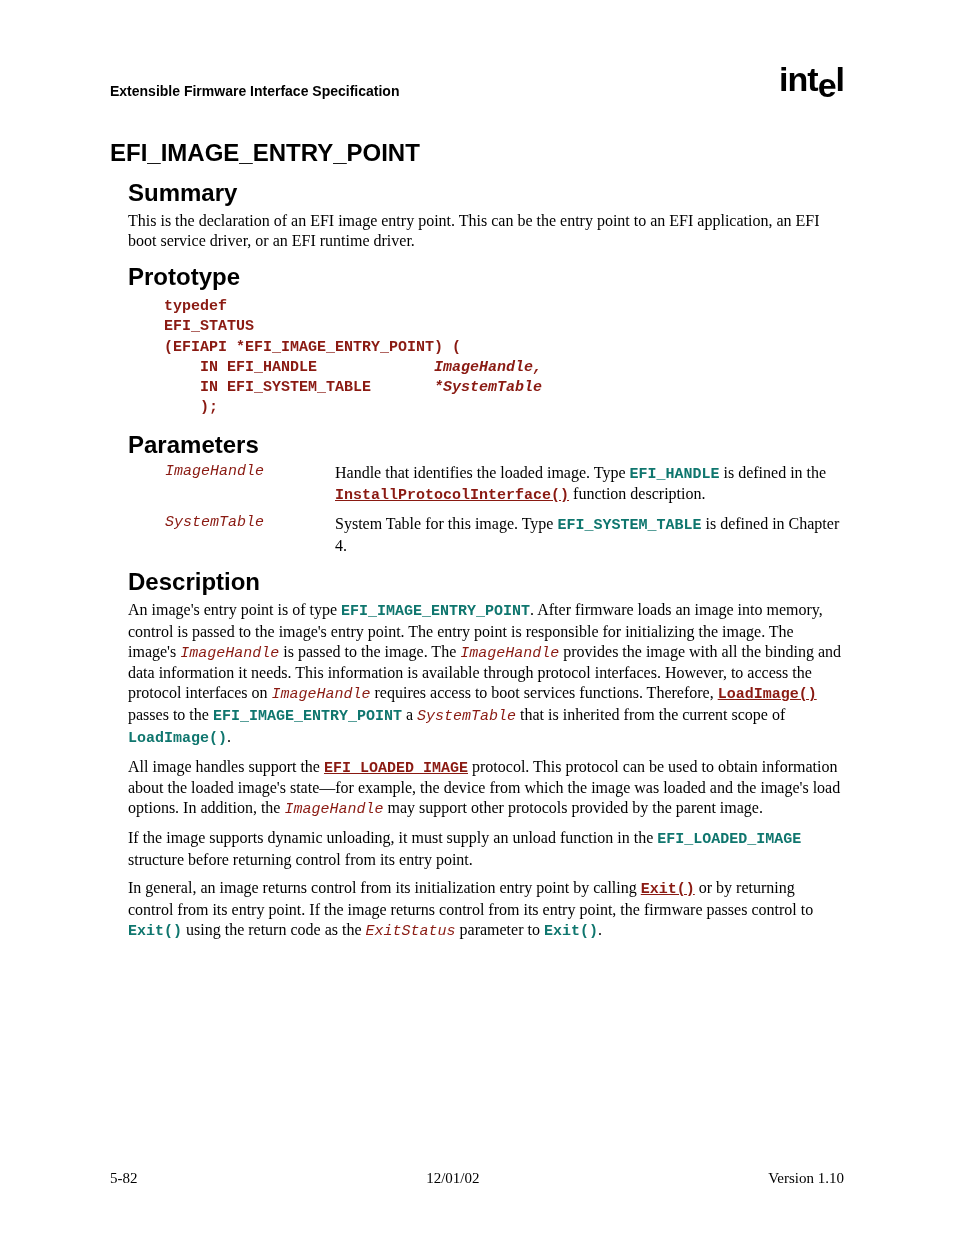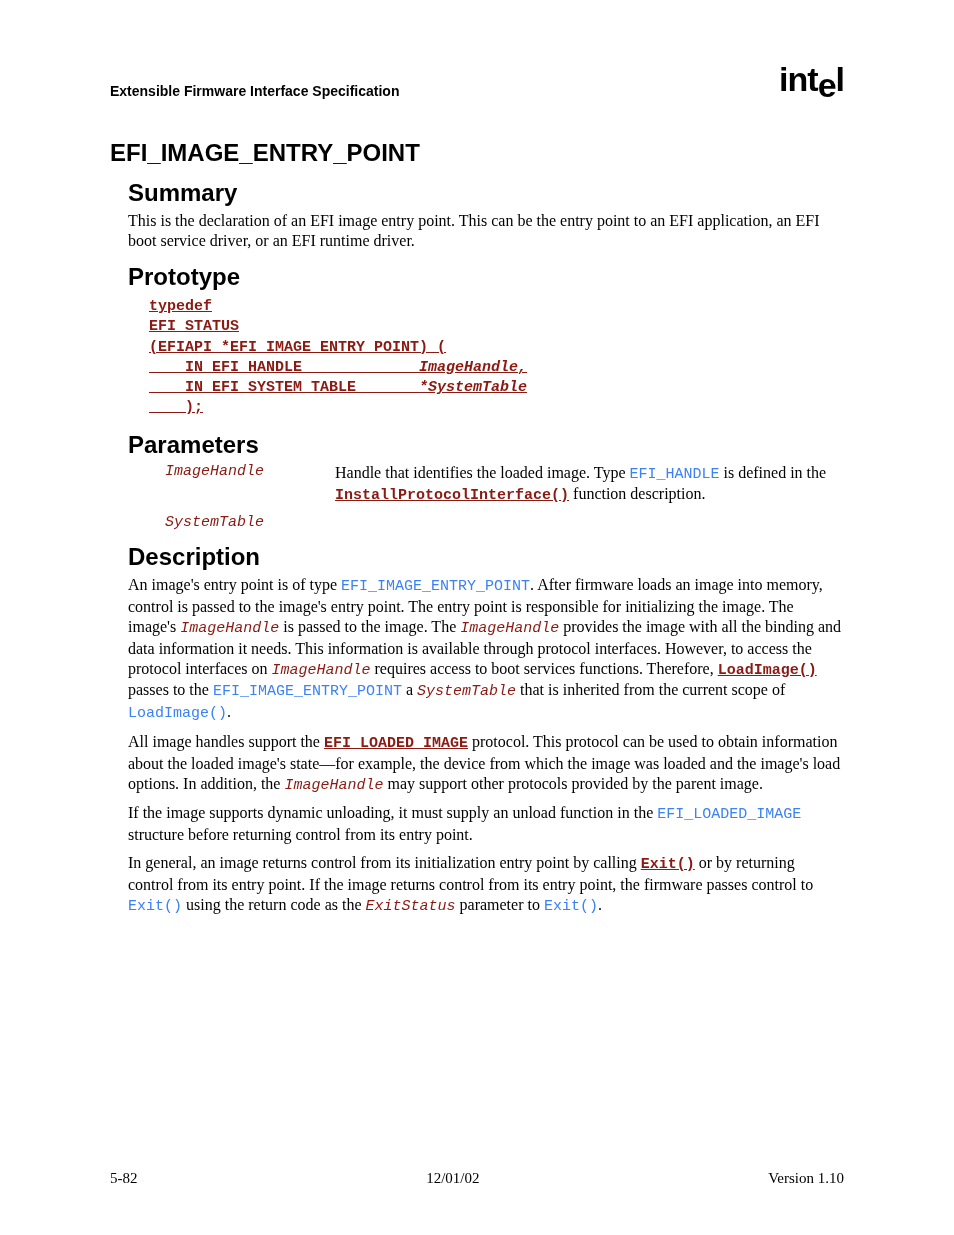--- a/index.html
+++ b/index.html
@@ -49,28 +49,27 @@
     font-weight: bold;
     font-size: 24px;
     margin: 12px 0 4px 18px;
   }
   .body-text {
     font-size: 16px;
     line-height: 1.25;
     margin: 4px 0 8px 18px;
   }
   .proto-block {
-    margin: 6px 0 4px 39px;
+    margin: 6px 0 4px 54px;
     font-family: "Courier New", Courier, monospace;
     font-weight: bold;
     font-size: 15px;
     color: #8a1a12;
     white-space: pre;
     line-height: 1.35;
-    text-decoration: underline;
   }
   .proto-italic {
     font-style: italic;
   }
   .param-table {
     margin: 4px 0 8px 55px;
     font-size: 16px;
   }
   .param-row {
     display: flex;
@@ -83,22 +82,22 @@
     font-style: italic;
     color: #8a1a12;
     font-size: 15px;
   }
   .param-desc {
     flex: 1;
     line-height: 1.25;
   }
   .code-bold {
     font-family: "Courier New", Courier, monospace;
-    font-weight: normal;
-    color: #3b82f6;
+    font-weight: bold;
+    color: #0f766e;
     font-size: 15px;
   }
   .code-italic {
     font-family: "Courier New", Courier, monospace;
     font-style: italic;
     color: #8a1a12;
     font-size: 15px;
   }
   .code-link {
     font-family: "Courier New", Courier, monospace;
@@ -140,20 +139,21 @@
 <span>    );</span></div>
 
   <h2>Parameters</h2>
   <div class="param-table">
     <div class="param-row">
       <div class="param-name">ImageHandle</div>
       <div class="param-desc"><span>Handle that identifies the loaded image.  Type </span><span class="code-bold">EFI_HANDLE</span><span> is defined in the </span><span class="code-link">InstallProtocolInterface()</span><span> function description.</span></div>
     </div>
     <div class="param-row">
       <div class="param-name">SystemTable</div>
+      <div class="param-desc"><span>System Table for this image.  Type </span><span class="code-bold">EFI_SYSTEM_TABLE</span><span> is defined in Chapter 4.</span></div>
     </div>
   </div>
 
   <h2>Description</h2>
 
   <div class="body-text"><span>An image's entry point is of type </span><span class="code-bold">EFI_IMAGE_ENTRY_POINT</span><span>.  After firmware loads an image into memory, control is passed to the image's entry point.  The entry point is responsible for initializing the image.  The image's </span><span class="code-italic">ImageHandle</span><span> is passed to the image.  The </span><span class="code-italic">ImageHandle</span><span> provides the image with all the binding and data information it needs.  This information is available through protocol interfaces.  However, to access the protocol interfaces on </span><span class="code-italic">ImageHandle</span><span> requires access to boot services functions.  Therefore, </span><span class="code-link">LoadImage()</span><span> passes to the </span><span class="code-bold">EFI_IMAGE_ENTRY_POINT</span><span> a </span><span class="code-italic">SystemTable</span><span> that is inherited from the current scope of </span><span class="code-bold">LoadImage()</span><span>.</span></div>
 
   <div class="body-text"><span>All image handles support the </span><span class="code-link">EFI_LOADED_IMAGE</span><span> protocol.  This protocol can be used to obtain information about the loaded image's state—for example, the device from which the image was loaded and the image's load options.  In addition, the </span><span class="code-italic">ImageHandle</span><span> may support other protocols provided by the parent image.</span></div>
 
   <div class="body-text"><span>If the image supports dynamic unloading, it must supply an unload function in the </span><span class="code-bold">EFI_LOADED_IMAGE</span><span> structure before returning control from its entry point.</span></div>

